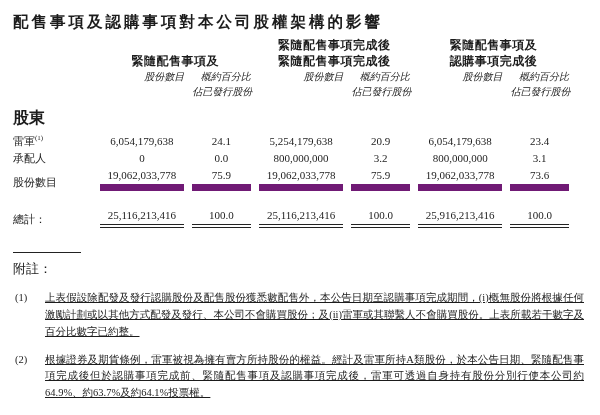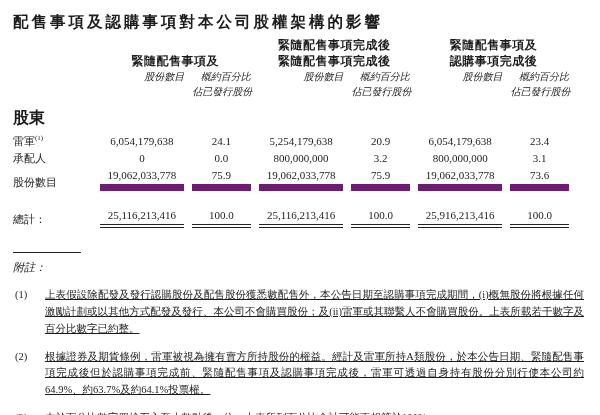--- a/index.html
+++ b/index.html
@@ -61,22 +61,21 @@
   td.rule-bottom { border-bottom: 7px solid #701a75; }
   tr.total-row td { padding-top: 16px; font-weight: 400; }
   tr.total-row td.dbl { border-bottom: 4px double #222; padding-bottom: 0; }
 
   .notes-rule {
     width: 68px; height: 0;
     border-top: 1.5px solid #222;
     margin: 24px 0 7px 0;
   }
   .notes-heading {
-    font-style: italic;
-    font-size: 11px;
+    font-size: 13px;
     margin: 0 0 12px 0;
   }
   .note-item {
     display: flex;
     font-size: 10.5px;
     line-height: 1.6;
     margin-bottom: 11px;
   }
   .note-num { flex: 0 0 30px; padding-left: 2px; }
   .note-text { flex: 1; text-align: justify; padding-right: 4px; text-decoration: underline; }

